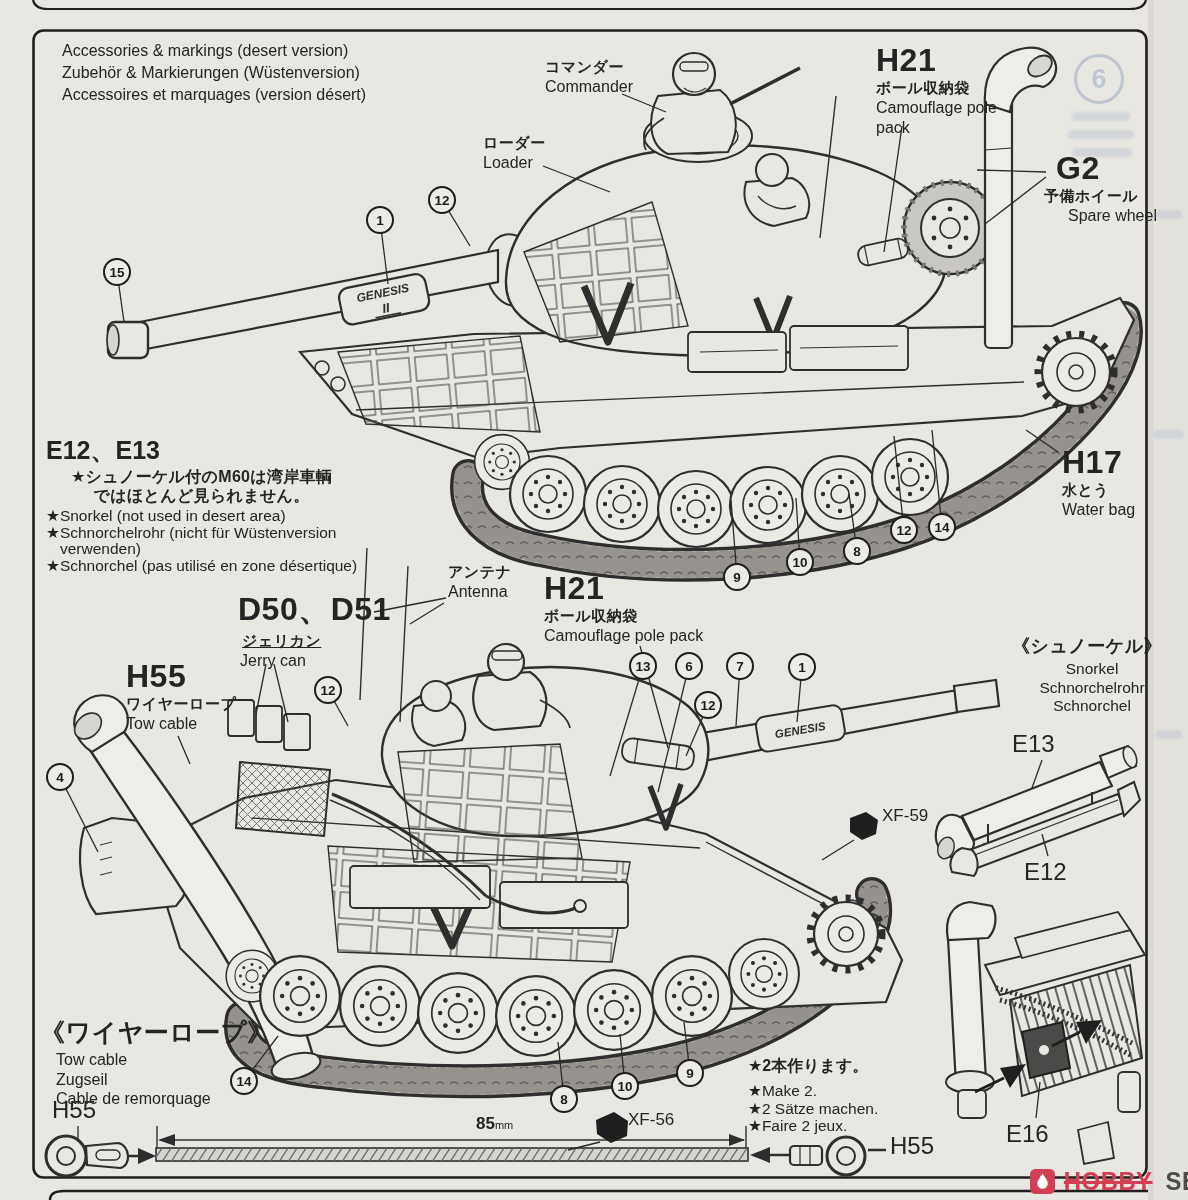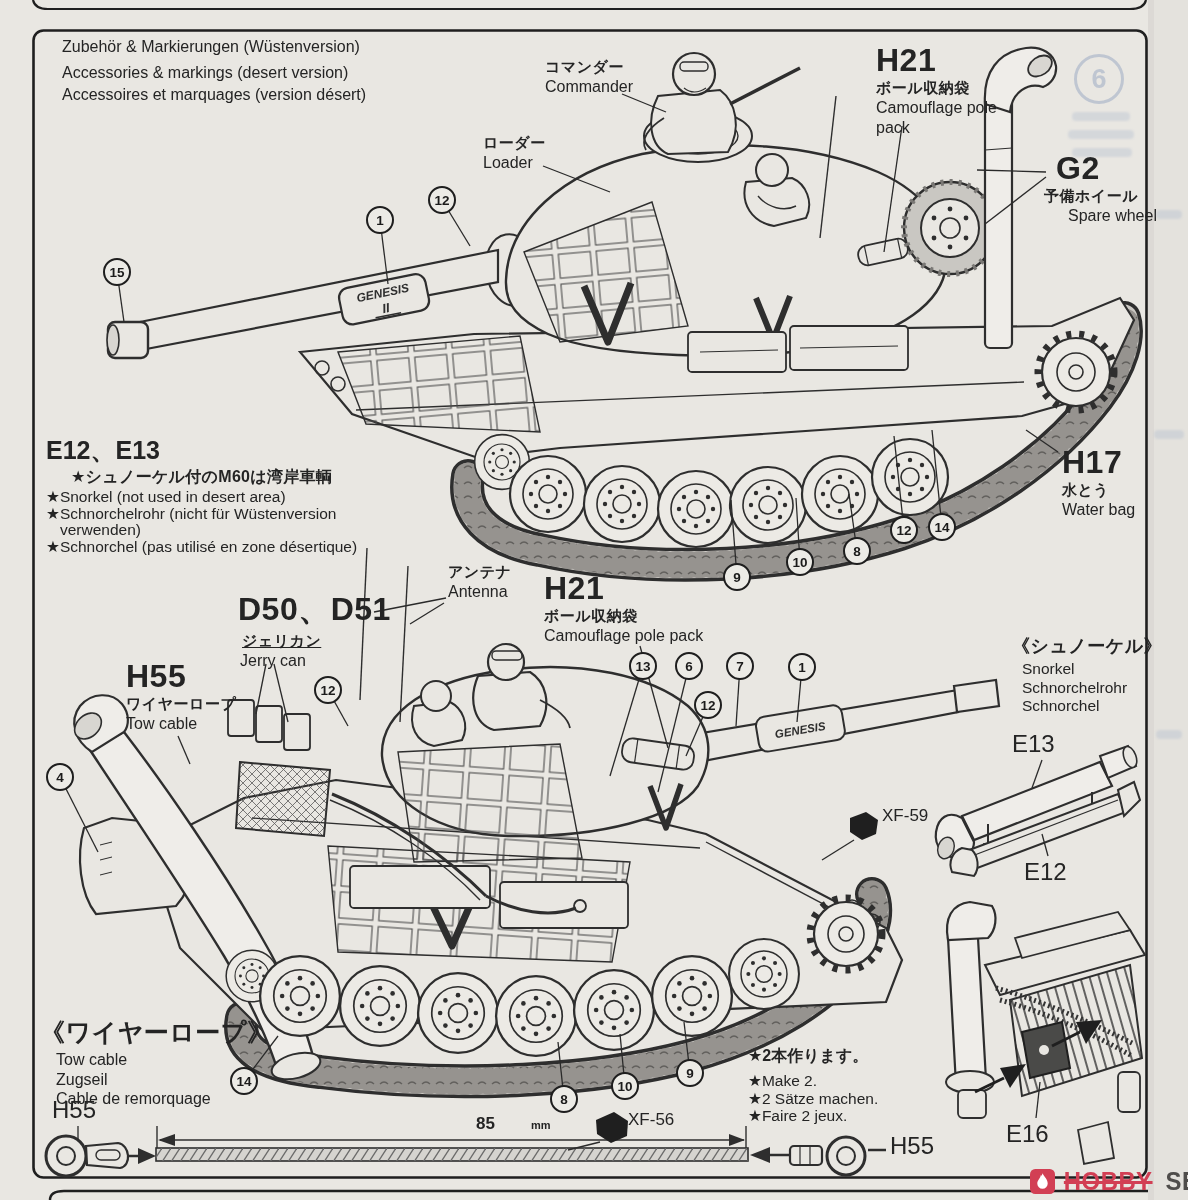--- a/index.html
+++ b/index.html
@@ -13,32 +13,32 @@
   .code-sm{font-size:24px;font-weight:400;}
   .jp{font-size:15px;font-weight:700;letter-spacing:0.5px;}
   .sub{font-size:16px;line-height:20px;}
   .title-jp{font-size:16px;font-weight:700;letter-spacing:-0.2px;}
   .title-sub{font-size:16px;line-height:22px;margin-left:22px;margin-top:4px;}
   .note-code{font-size:25px;font-weight:700;}
   .note-jp{font-size:16px;font-weight:700;line-height:19px;letter-spacing:0.3px;text-align:center;}
   .note-star{font-size:15.5px;line-height:16.5px;}
   .sec-jp{font-size:18px;font-weight:700;letter-spacing:0.5px;}
   .sec-sub{font-size:15.5px;line-height:15.5px;margin-left:10px;margin-top:3px;}
-  .mk-jp{font-size:16px;font-weight:700;}
+  .mk-jp{font-size:16px;font-weight:700;margin-top:10px;}
   .mk-sub{font-size:15.5px;line-height:15.5px;margin-top:2px;}
   .co{position:absolute;width:24px;height:24px;border:2.2px solid #1e1e1e;border-radius:50%;
       background:#ecead5;background:#ecebe6;display:flex;align-items:center;justify-content:center;
       font-size:13.5px;font-weight:700;transform:translate(-50%,-50%);color:#1b1b1b;}
   .ghost-circle{position:absolute;width:44px;height:44px;border:3.5px solid #97a6c2;border-radius:50%;
       color:#97a6c2;display:flex;align-items:center;justify-content:center;font-size:27px;font-weight:700;
       opacity:0.5;transform:translate(-50%,-50%);}
   .ghostline{position:absolute;background:#9fb0c9;opacity:0.28;border-radius:4px;filter:blur(1px);}
   .dim{position:absolute;display:flex;align-items:flex-start;color:#242424;}
   .dim .v{font-size:17px;font-weight:700;}
-  .dim .u{font-size:11px;font-weight:700;margin-top:5px;}
+  .dim .u{font-size:11px;font-weight:400;margin-top:5px;}
   .watermark{position:absolute;display:flex;align-items:center;gap:5px;}
   .wm-1{color:#d23f54;font-size:26px;font-weight:700;letter-spacing:0.5px;
         text-decoration:line-through;text-decoration-thickness:3px;transform:scaleX(0.92);}
   .wm-2{color:#4f4d4b;font-size:26px;font-weight:700;transform:scaleX(0.92);letter-spacing:0.5px;}
 </style>
 </head>
 <body>
 
 <div class="page">
 
@@ -419,22 +419,22 @@
       <div class="co" style="left: 802px; top: 667px;">1</div>
       <div class="co" style="left: 708px; top: 705px;">12</div>
       <div class="co" style="left: 60px; top: 777px;">4</div>
       <div class="co" style="left: 244px; top: 1081px;">14</div>
       <div class="co" style="left: 564px; top: 1099px;">8</div>
       <div class="co" style="left: 625px; top: 1086px;">10</div>
       <div class="co" style="left: 690px; top: 1073px;">9</div>
     </div>
 
   <div class="lbl" style="left:40px;top:36px;">
+    <div class="title-sub">Accessories &amp; markings (desert version)</div>
     <div class="title-sub" style="margin-top:0;">Zubehör &amp; Markierungen (Wüstenversion)</div>
-    <div class="title-sub">Accessories &amp; markings (desert version)</div>
     <div class="title-sub" style="margin-top:0;">Accessoires et marquages (version désert)</div>
   </div>
 
   <div class="lbl" style="left:545px;top:58px;">
     <div class="jp">コマンダー</div>
     <div class="sub">Commander</div>
   </div>
 
   <div class="lbl" style="left:483px;top:134px;">
     <div class="jp">ローダー</div>
@@ -456,20 +456,21 @@
 
   <div class="lbl" style="left:1062px;top:444px;">
     <div class="code">H17</div>
     <div class="jp">水とう</div>
     <div class="sub">Water bag</div>
   </div>
 
   <div class="lbl" style="left:46px;top:434px;">
     <div class="note-code">E12、E13</div>
     <div class="note-jp">★シュノーケル付のM60は湾岸車輌</div>
+    <div class="note-jp">ではほとんど見られません。</div>
     <div class="note-star" style="margin-top:3px;">★Snorkel (not used in desert area)</div>
     <div class="note-star">★Schnorchelrohr (nicht für Wüstenversion</div>
     <div class="note-star" style="padding-left:14px;">verwenden)</div>
     <div class="note-star">★Schnorchel (pas utilisé en zone désertique)</div>
   </div>
 
   <div class="lbl" style="left:448px;top:563px;">
     <div class="jp">アンテナ</div>
     <div class="sub">Antenna</div>
   </div>
@@ -485,42 +486,42 @@
     <div class="jp" style="margin-left:4px;text-decoration:underline;">ジェリカン</div>
     <div class="sub" style="margin-left:2px;">Jerry can</div>
   </div>
 
   <div class="lbl" style="left:126px;top:658px;">
     <div class="code">H55</div>
     <div class="jp">ワイヤーロープ</div>
     <div class="sub">Tow cable</div>
   </div>
 
-  <div class="lbl" style="left:1012px;top:634px;">
+  <div class="lbl" style="left:1012px;top:634px;text-align:center;">
     <div class="sec-jp">《シュノーケル》</div>
     <div class="sec-sub">Snorkel</div>
     <div class="sec-sub">Schnorchelrohr</div>
     <div class="sec-sub">Schnorchel</div>
   </div>
 
   <div class="lbl code-sm" style="left:1012px;top:730px;">E13</div>
   <div class="lbl code-sm" style="left:1024px;top:858px;">E12</div>
 
   <div class="lbl sub" style="left:882px;top:806px;font-size:17px;">XF-59</div>
 
   <div class="lbl" style="left:40px;top:1016px;">
     <div class="sec-jp" style="font-size:25px;">《ワイヤーロープ》</div>
     <div class="sec-sub" style="margin-left:16px;font-size:16px;line-height:16.5px;">Tow cable</div>
     <div class="sec-sub" style="margin-left:16px;font-size:16px;line-height:16.5px;">Zugseil</div>
     <div class="sec-sub" style="margin-left:16px;font-size:16px;line-height:16.5px;">Cable de remorquage</div>
   </div>
 
   <div class="lbl code-sm" style="left:52px;top:1096px;">H55</div>
 
-  <div class="dim" style="left:476px;top:1114px;gap:36px;">
+  <div class="dim" style="left:476px;top:1114px;">
     <span class="v">85</span>
     <span class="u">mm</span>
   </div>
 
   <div class="lbl sub" style="left:628px;top:1110px;font-size:17px;">XF-56</div>
 
   <div class="lbl code-sm" style="left:890px;top:1132px;">H55</div>
 
   <div class="lbl" style="left:748px;top:1046px;">
     <div class="mk-jp">★2本作ります。</div>

